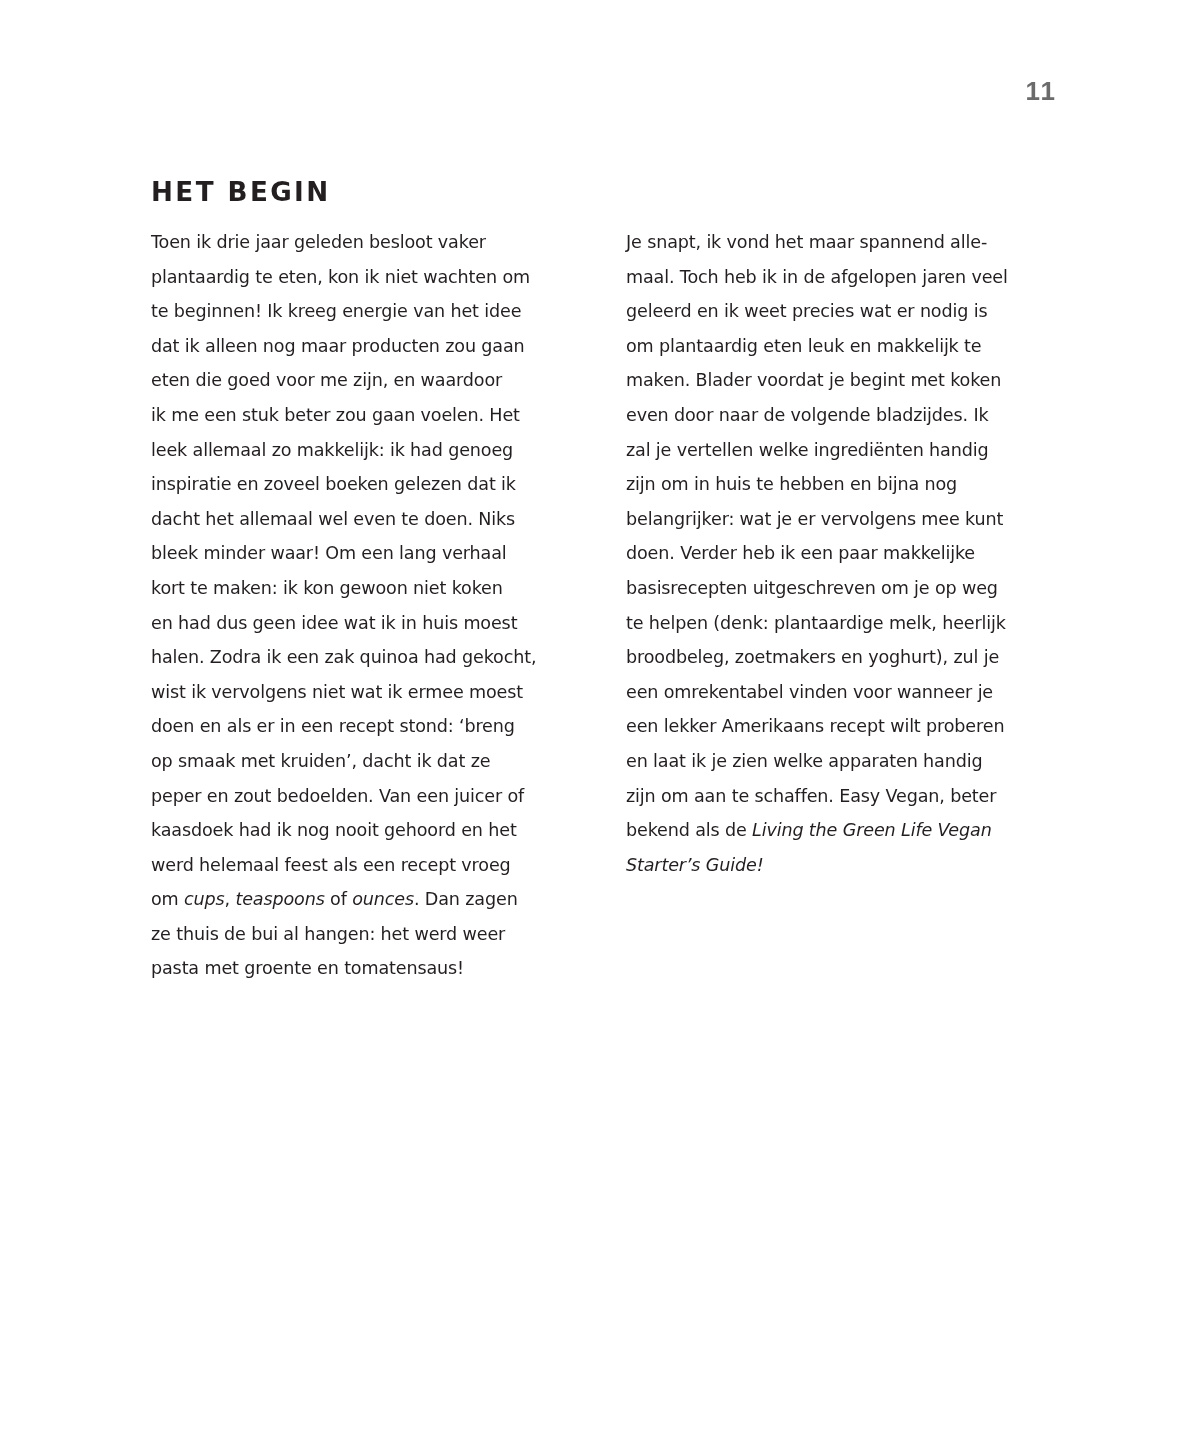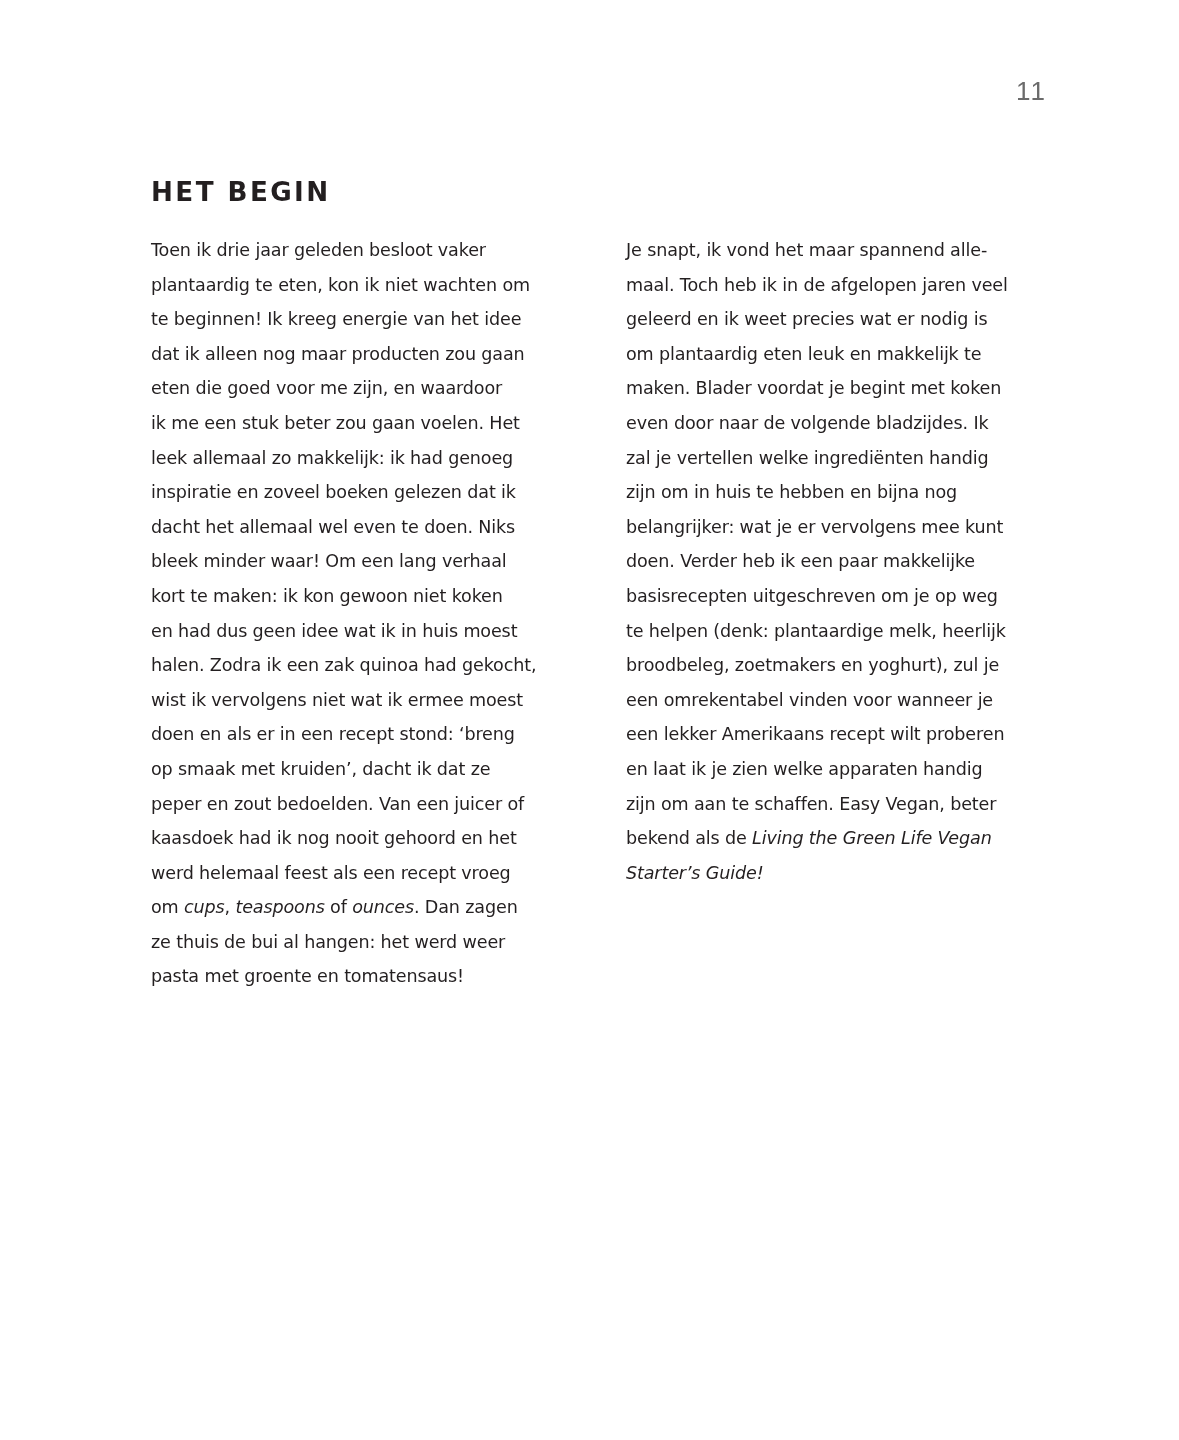--- a/index.html
+++ b/index.html
@@ -11,23 +11,23 @@
       width: 1179px;
       height: 1440px;
       position: relative;
       overflow: hidden;
       font-family: "DejaVu Sans", sans-serif;
       color: #231f20;
     }
     .page-number {
       position: absolute;
       top: 76px;
-      right: 132px;
+      right: 122px;
       font-family: "Liberation Sans", sans-serif;
-      font-weight: 400;
+      font-weight: 700;
       font-size: 26px;
       color: #6b6b6b;
       letter-spacing: 2px;
     }
     .heading {
       position: absolute;
       top: 176px;
       left: 151px;
       margin: 0;
       font-family: "DejaVu Sans", sans-serif;
@@ -35,21 +35,20 @@
       font-size: 27px;
       letter-spacing: 2.5px;
       color: #231f20;
       transform: scaleX(0.97);
       transform-origin: left center;
     }
     .column {
       position: absolute;
       top: 225px;
       width: 440px;
-      margin-top: 8px;
     }
     .col-left { left: 151px; }
     .col-right { left: 626px; }
     .line {
       display: block;
       height: 34.6px;
       line-height: 34.6px;
       font-size: 18.4px;
       white-space: nowrap;
       color: #231f20;

